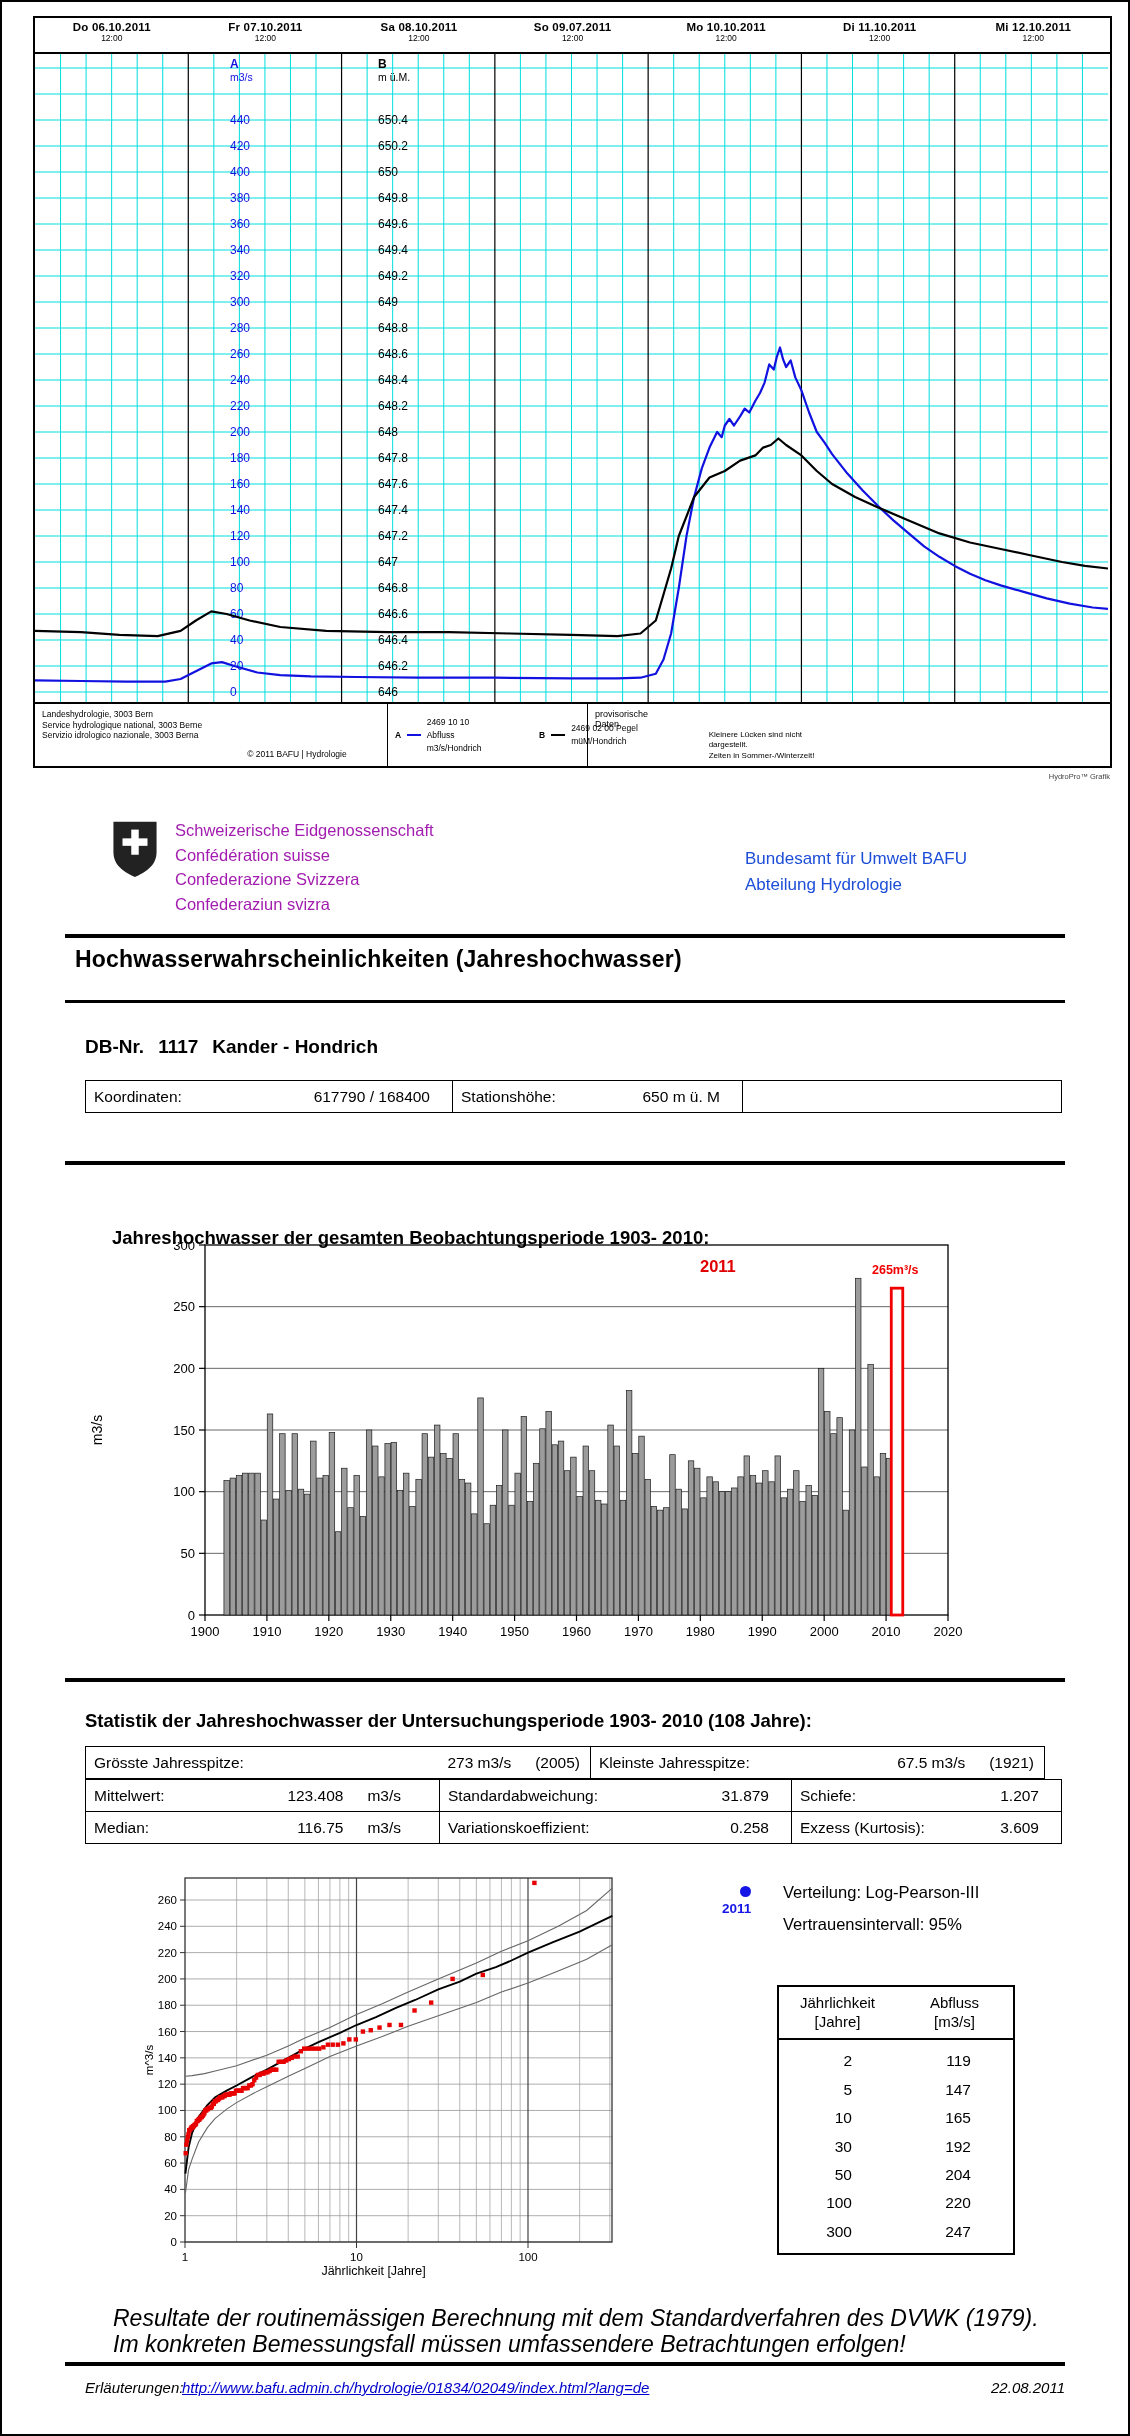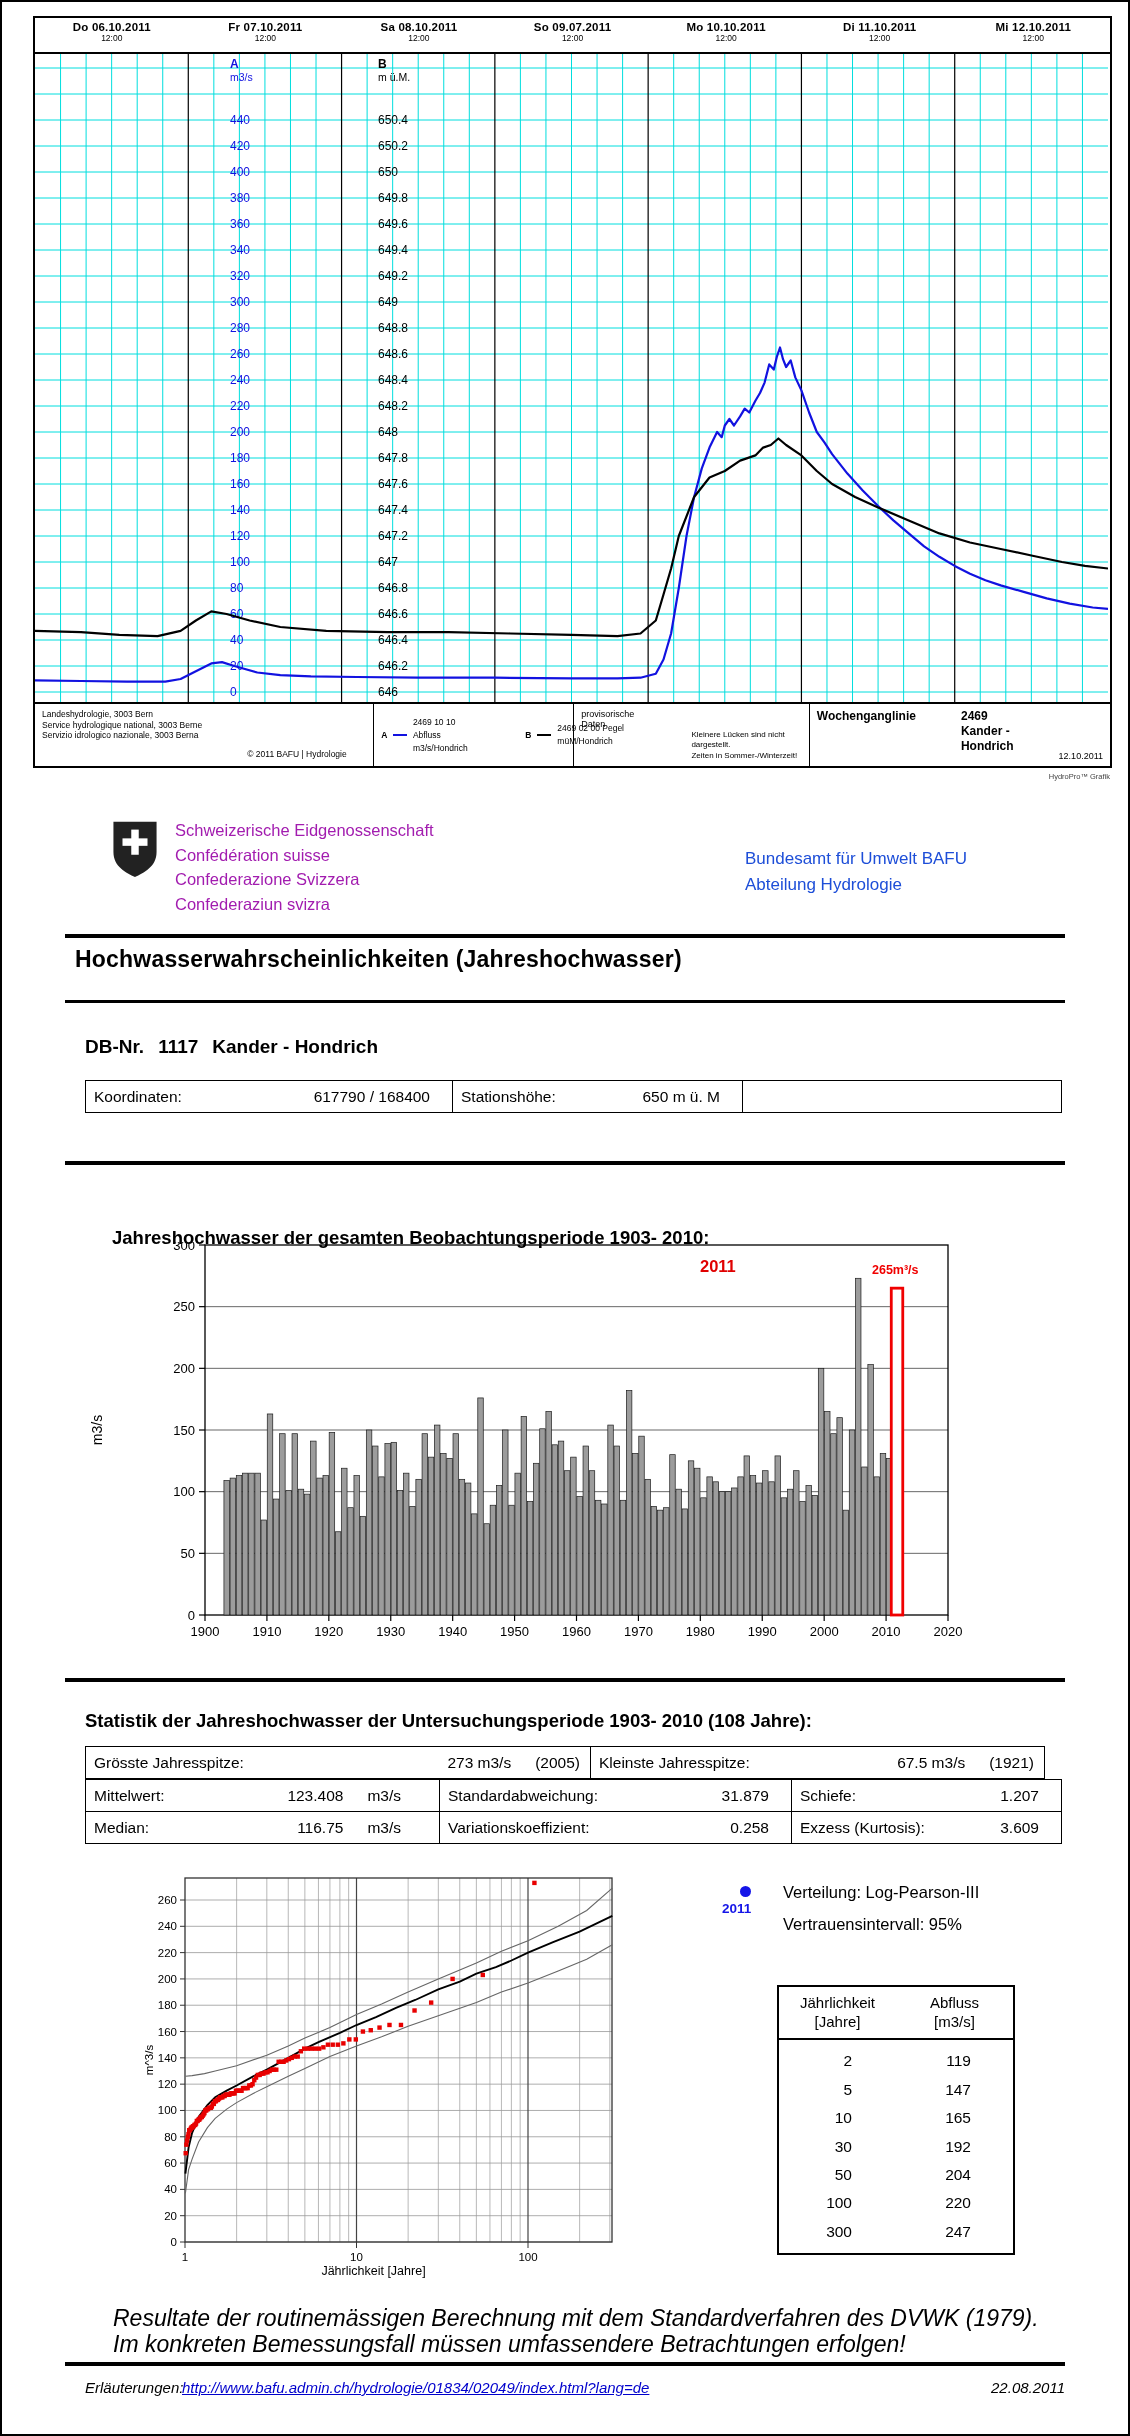--- a/index.html
+++ b/index.html
@@ -249,25 +249,20 @@
           <span class="hl-swatch"></span>
           <span>2469 02 00  Pegel müM/Hondrich</span>
         </div>
     </div>
     <div class="hl-cell hl-c3">
       <div style="font-size:9px;">provisorische Daten</div>
       <div class="hl-note">
         <div>Kleinere Lücken sind nicht dargestellt.</div>
         <div>Zeiten in Sommer-/Winterzeit!</div>
       </div>
-    </div>
-    <div class="hl-cell hl-c4">
-      <div class="hl-title">Wochenganglinie</div>
-      <div class="hl-title">2469 Kander - Hondrich</div>
-      <div class="hl-date">12.10.2011</div>
     </div>
   </div>
 </div>
 <div class="abs watermark">HydroPro™ Grafik</div>
 
 <svg class="abs shield" width="46" height="58" viewBox="0 0 32 40">
   <path d="M1 1 h30 v21 c0 10.5 -9.2 14.5 -15 17.5 c-5.8 -3 -15 -7 -15 -17.5 Z" fill="#222"></path>
   <rect x="13.4" y="6.5" width="5.2" height="17.5" fill="#fff"></rect>
   <rect x="7.3" y="12.6" width="17.4" height="5.2" fill="#fff"></rect>
 </svg>

